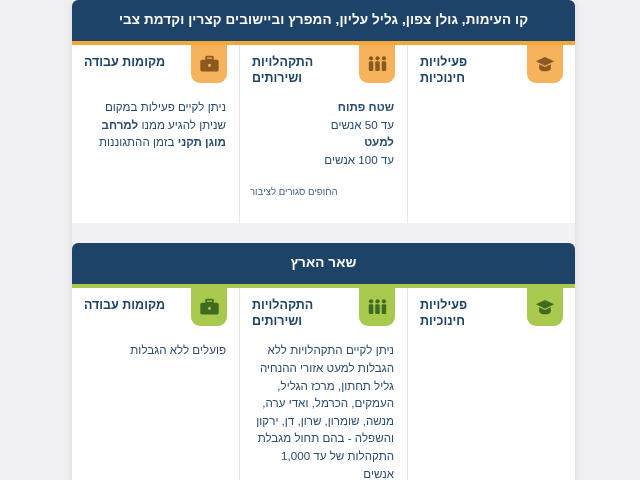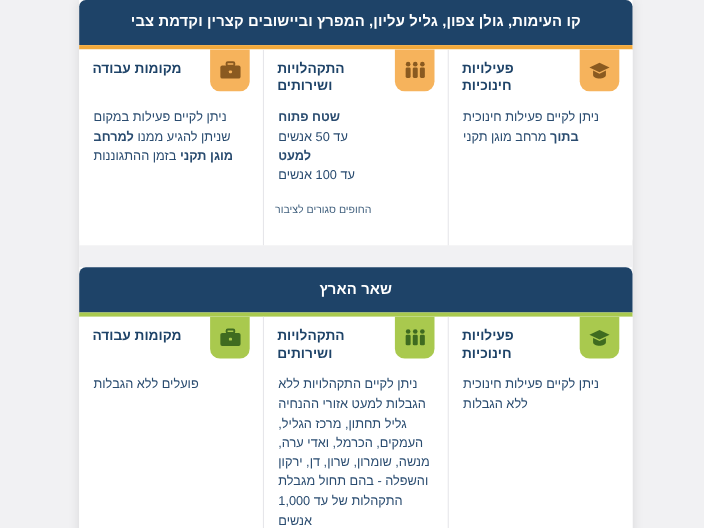--- a/index.html
+++ b/index.html
@@ -75,21 +75,21 @@
     font-size:12.5px;
     line-height:1.28;
     text-align:left;
     padding-top:9px;
     word-break:keep-all;
   }
   .card-body{
     color:#2a4c70;
     font-size:11.6px;
     line-height:1.52;
-    text-align:left;
+    text-align:right;
     padding:9px 13px 0 13px;
   }
   .card-body b{ font-weight:bold;margin-top:28px; }
   .card-note{
     color:#43627f;
     font-size:9.6px;
     line-height:1.4;
     text-align:left;
     padding:16px 10px 0 10px;
   }
@@ -107,21 +107,20 @@
       <div class="card">
         <div class="card-head">
           <span class="badge orange">
             <svg width="20" height="17" viewBox="0 0 24 20" fill="#8a5a20">
               <path d="M12 1 L23 6.2 L12 11.4 L1 6.2 Z"></path>
               <path d="M5 9.6 V14.4 C5 16.6 8.3 18.2 12 18.2 C15.7 18.2 19 16.6 19 14.4 V9.6 L12 13 Z"></path>
             </svg>
           </span>
           <div class="card-title">פעילויות חינוכיות</div>
         </div>
-        <div class="card-body"><span>ניתן לקיים פעילות חינוכית </span><b>בתוך</b><span> מרחב מוגן תקני</span></div>
 
       </div>
 
       <div class="card">
         <div class="card-head">
           <span class="badge orange">
             <svg width="21" height="18" viewBox="0 0 26 22" fill="#8a5a20">
               <circle cx="5" cy="4" r="2.6"></circle>
                 <rect x="2.2" y="7.6" width="5.6" height="12" rx="1.6"></rect>
               <circle cx="13" cy="4" r="2.6"></circle>
@@ -164,21 +163,20 @@
       <div class="card">
         <div class="card-head">
           <span class="badge green">
             <svg width="20" height="17" viewBox="0 0 24 20" fill="#3f6b20">
               <path d="M12 1 L23 6.2 L12 11.4 L1 6.2 Z"></path>
               <path d="M5 9.6 V14.4 C5 16.6 8.3 18.2 12 18.2 C15.7 18.2 19 16.6 19 14.4 V9.6 L12 13 Z"></path>
             </svg>
           </span>
           <div class="card-title">פעילויות חינוכיות</div>
         </div>
-        <div class="card-body"><span>ניתן לקיים פעילות חינוכית ללא הגבלות</span></div>
 
       </div>
 
       <div class="card">
         <div class="card-head">
           <span class="badge green">
             <svg width="21" height="18" viewBox="0 0 26 22" fill="#3f6b20">
               <circle cx="5" cy="4" r="2.6"></circle>
                 <rect x="2.2" y="7.6" width="5.6" height="12" rx="1.6"></rect>
               <circle cx="13" cy="4" r="2.6"></circle>

